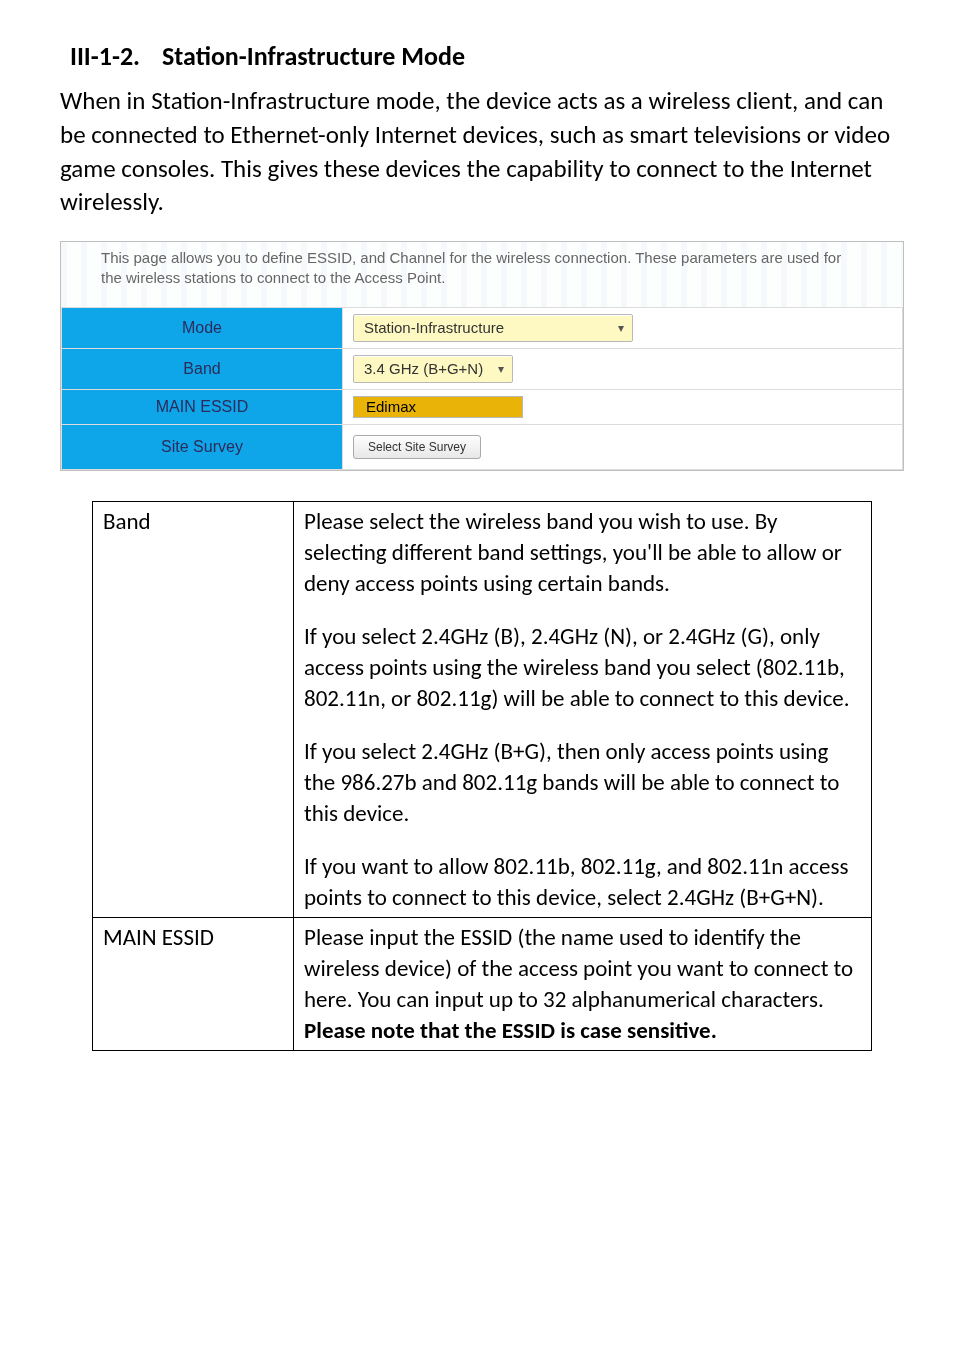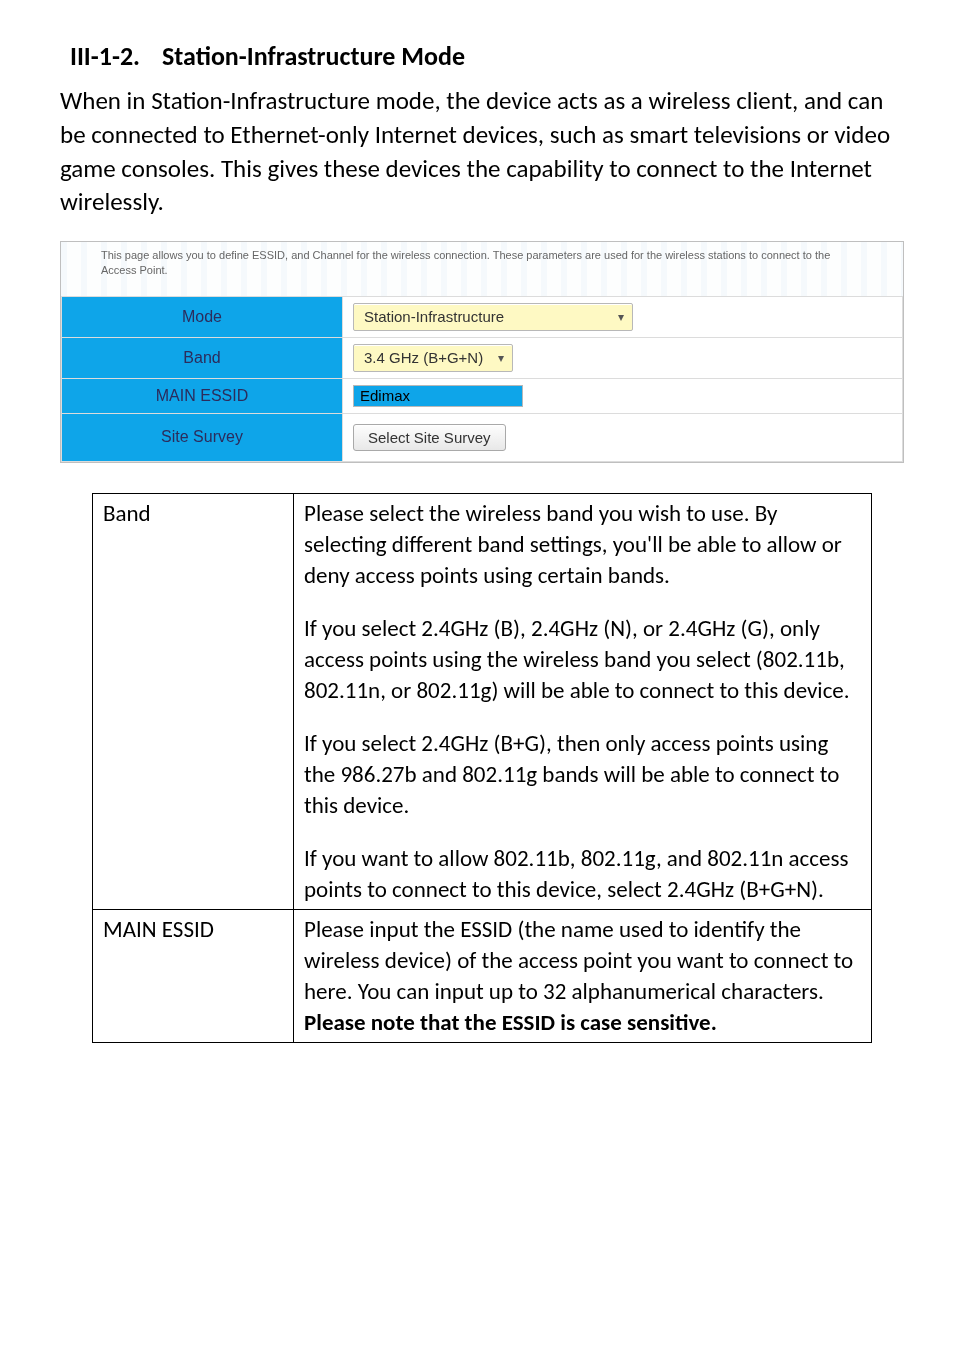--- a/index.html
+++ b/index.html
@@ -41,21 +41,21 @@
   }
   .panel-title {
     text-align: center;
     font-size: 25px;
     font-weight: bold;
     color: #0b2e8a;
     font-family: Arial, sans-serif;
     margin-bottom: 6px;
   }
   .panel-desc {
-    font-size: 11px;
+    font-size: 15px;
     color: #666;
     padding: 0 40px 8px 40px;
     line-height: 1.35;
     font-family: Arial, sans-serif;
   }
   .setting-table {
     width: 100%;
     border-collapse: collapse;
     font-family: Arial, sans-serif;
   }
@@ -92,32 +92,32 @@
     margin-left: auto;
     padding-left: 12px;
     font-size: 12px;
     color: #555;
   }
   .text-input {
     display: inline-block;
     width: 170px;
     height: 22px;
     border: 1px solid #b8b8b8;
-    background: #0ea5e9;
-    padding: 2px 6px;
+    background: #eab308;
+    padding: 2px 12px;
     font-size: 15px;
     box-sizing: border-box;
   }
   .btn {
     display: inline-block;
     background: linear-gradient(#fdfdfd, #e8e8e8);
     border: 1px solid #a9a9a9;
     border-radius: 3px;
     padding: 4px 14px;
-    font-size: 15px;
+    font-size: 12px;
     color: #333;
     font-family: Arial, sans-serif;
     box-shadow: 0 1px 0 #fff inset;
   }
   
   .desc-table {
     border-collapse: collapse;
     margin: 0 auto;
     width: 780px;
     font-size: 23px;

